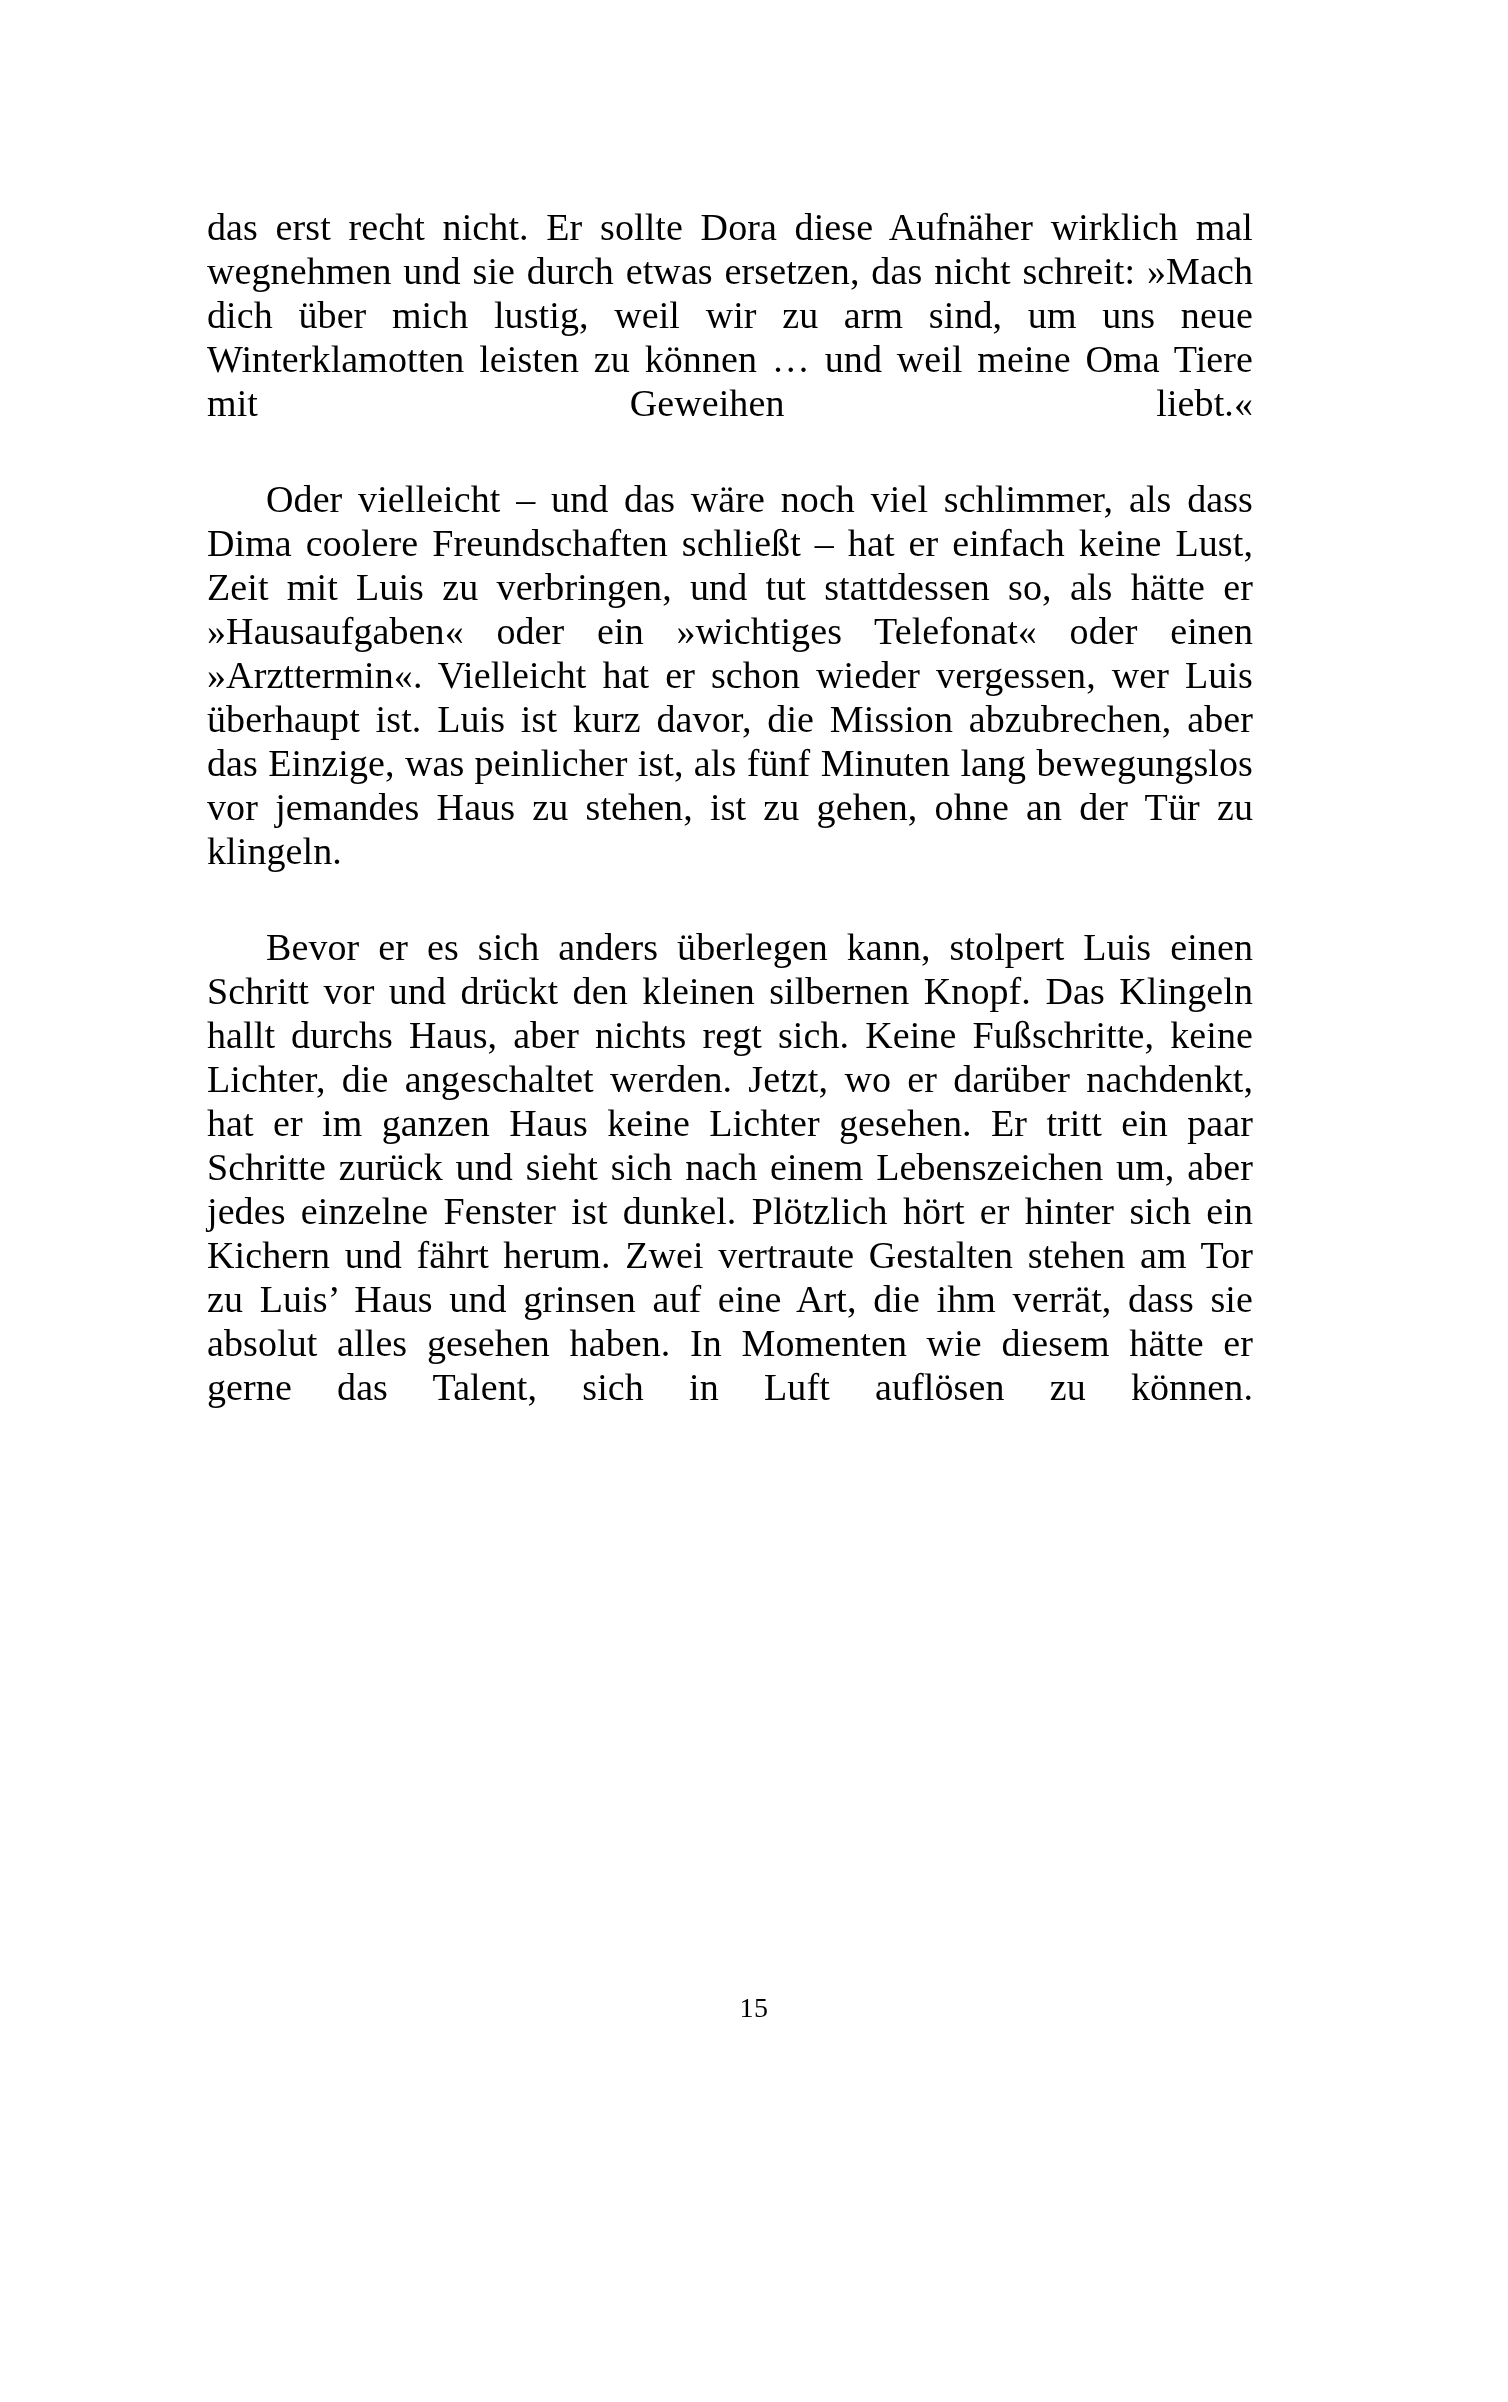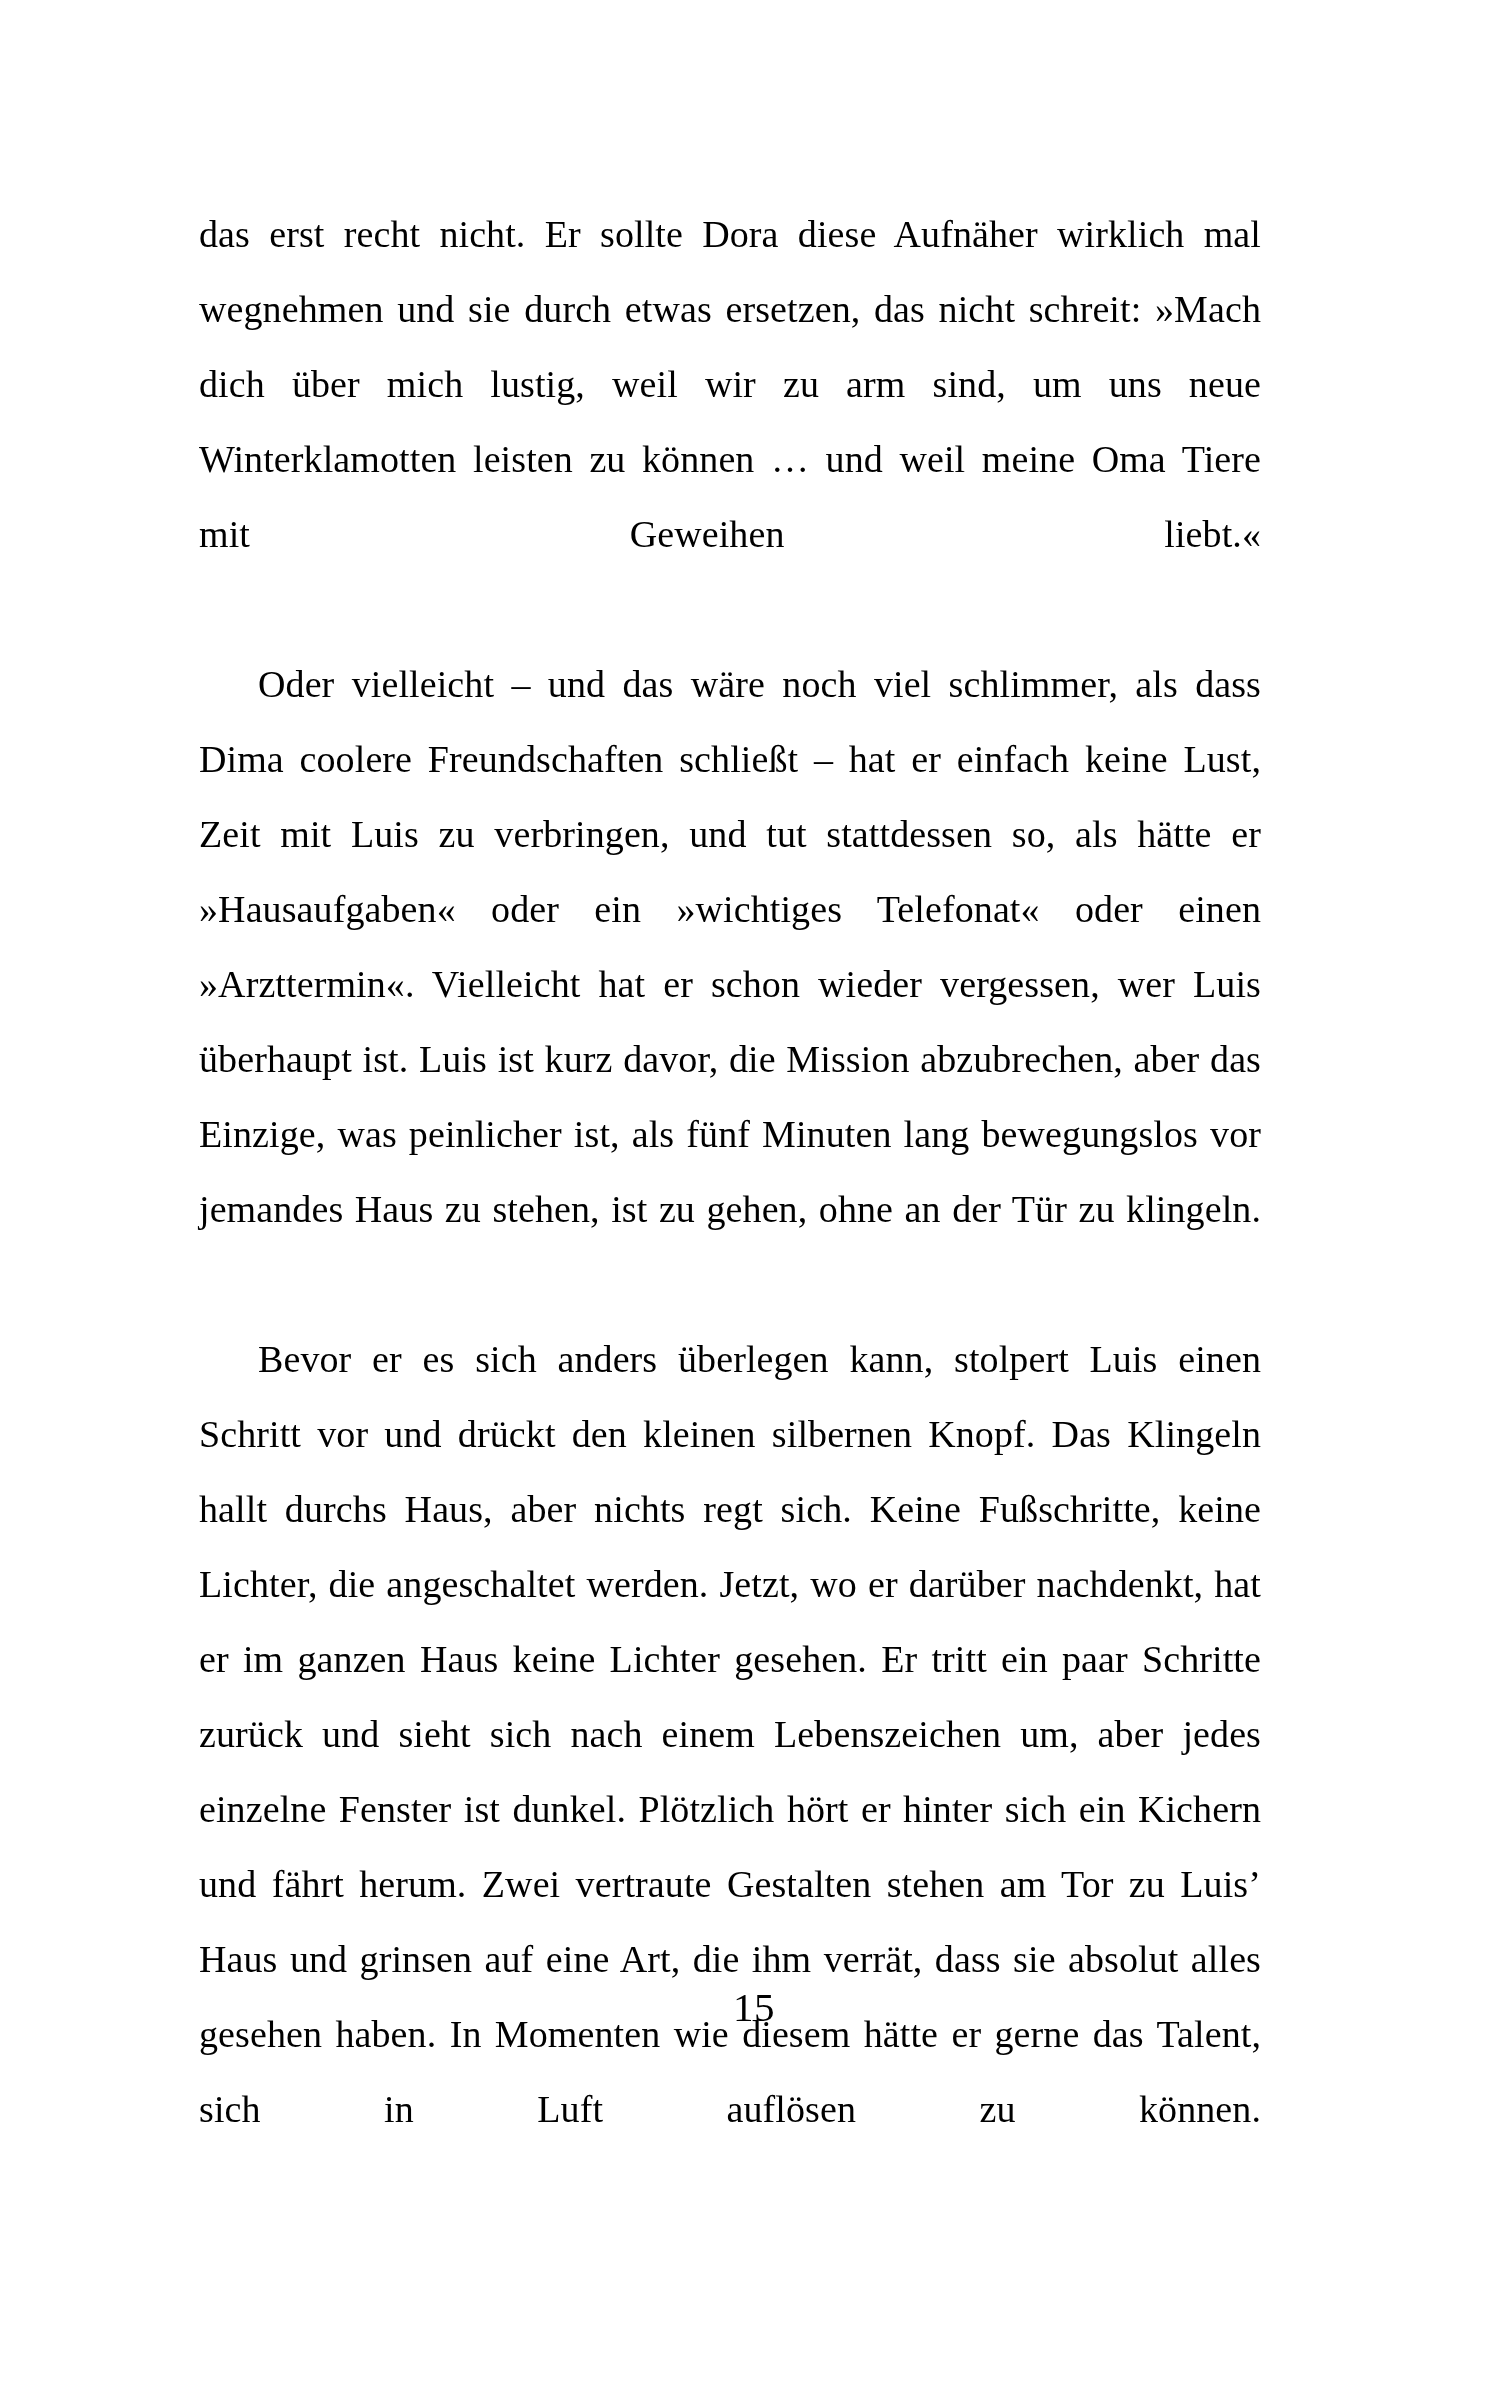--- a/index.html
+++ b/index.html
@@ -26,24 +26,24 @@
   }
 
   .text-block {
     position: absolute;
     left: 199px;
     top: 197px;
     width: 1062px;
   }
 
   .para {
-    margin: 0;
+    margin: 8px;
     padding: 0;
     font-size: 38px;
-    line-height: 75px;
+    line-height: 44px;
     text-align: justify;
     text-justify: inter-word;
     hyphens: none;
     -webkit-hyphens: none;
     letter-spacing: 0.1px;
     word-spacing: 0.2px;
   }
 
   
   .para.continued {
@@ -59,21 +59,21 @@
     display: inline-block;
     width: 100%;
   }
 
   .folio {
     position: absolute;
     top: 1985px;
     left: 0;
     width: 1508px;
     text-align: center;
-    font-size: 41px;
+    font-size: 28px;
     line-height: 45px;
     letter-spacing: 0.5px;
   }
 </style>
 </head>
 <body>
 
 <div class="page">
 
   <div class="text-block">

